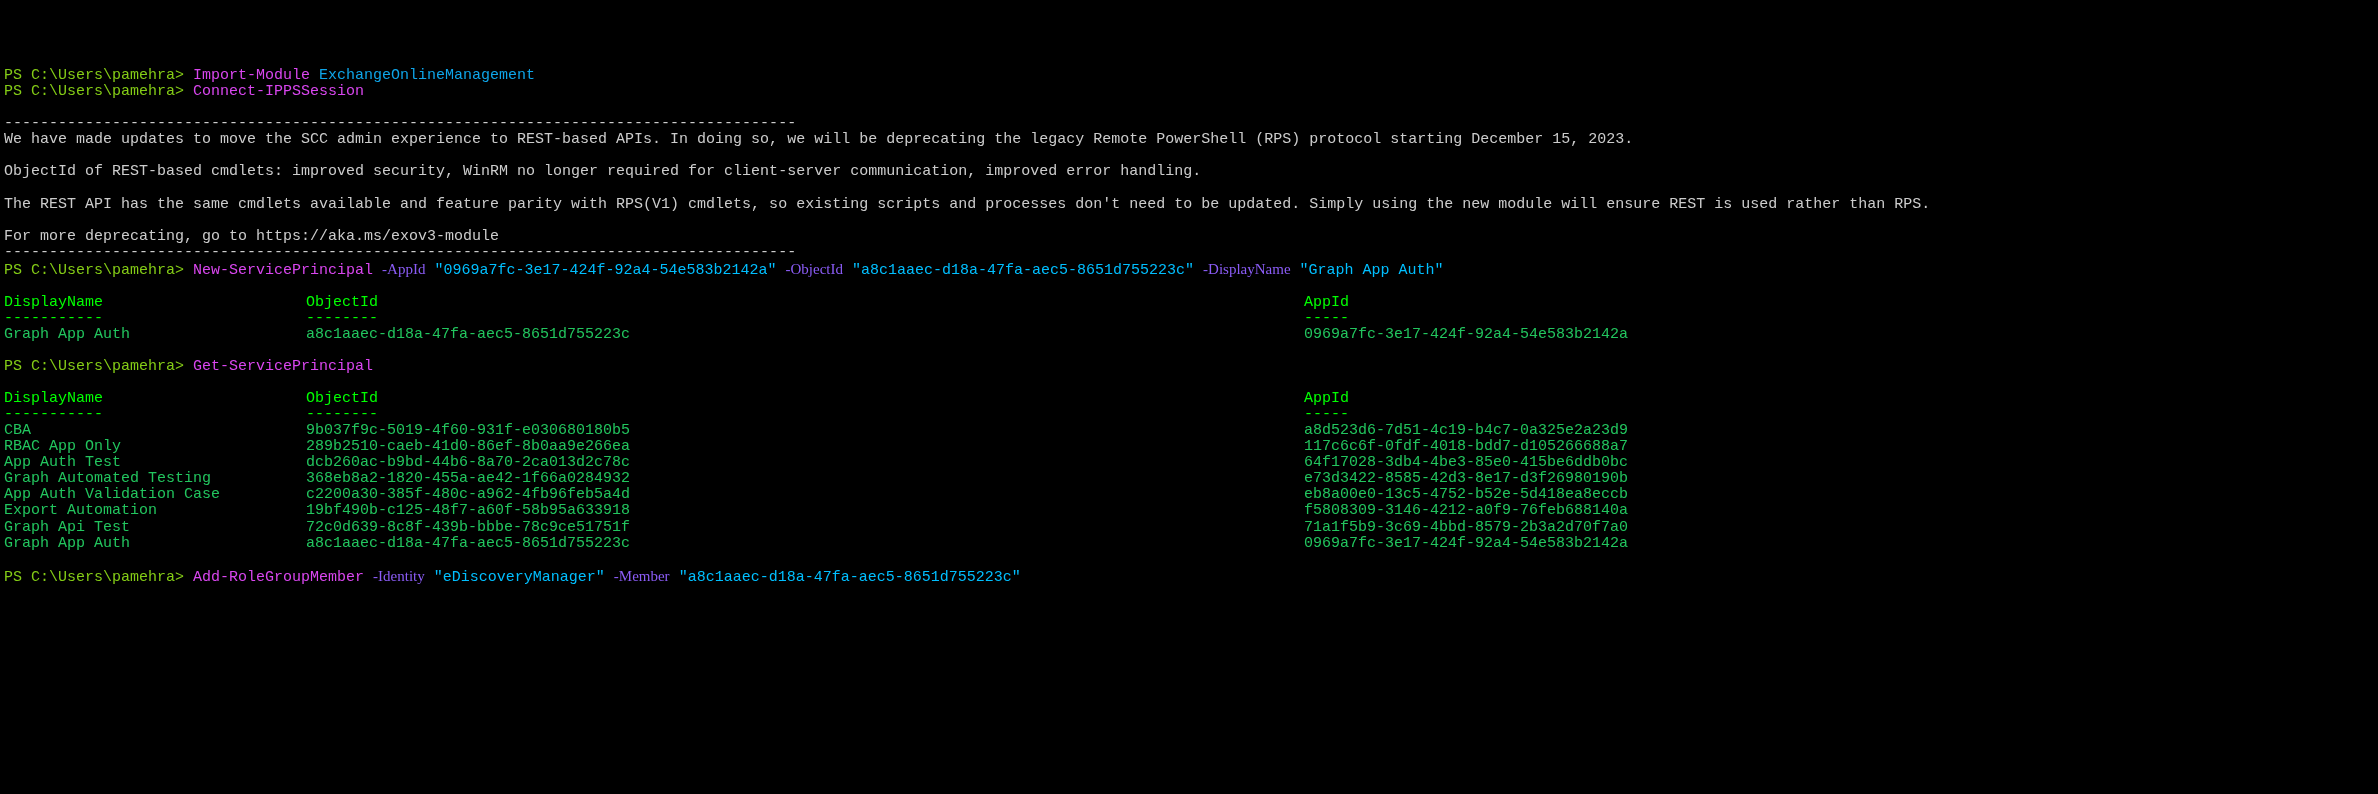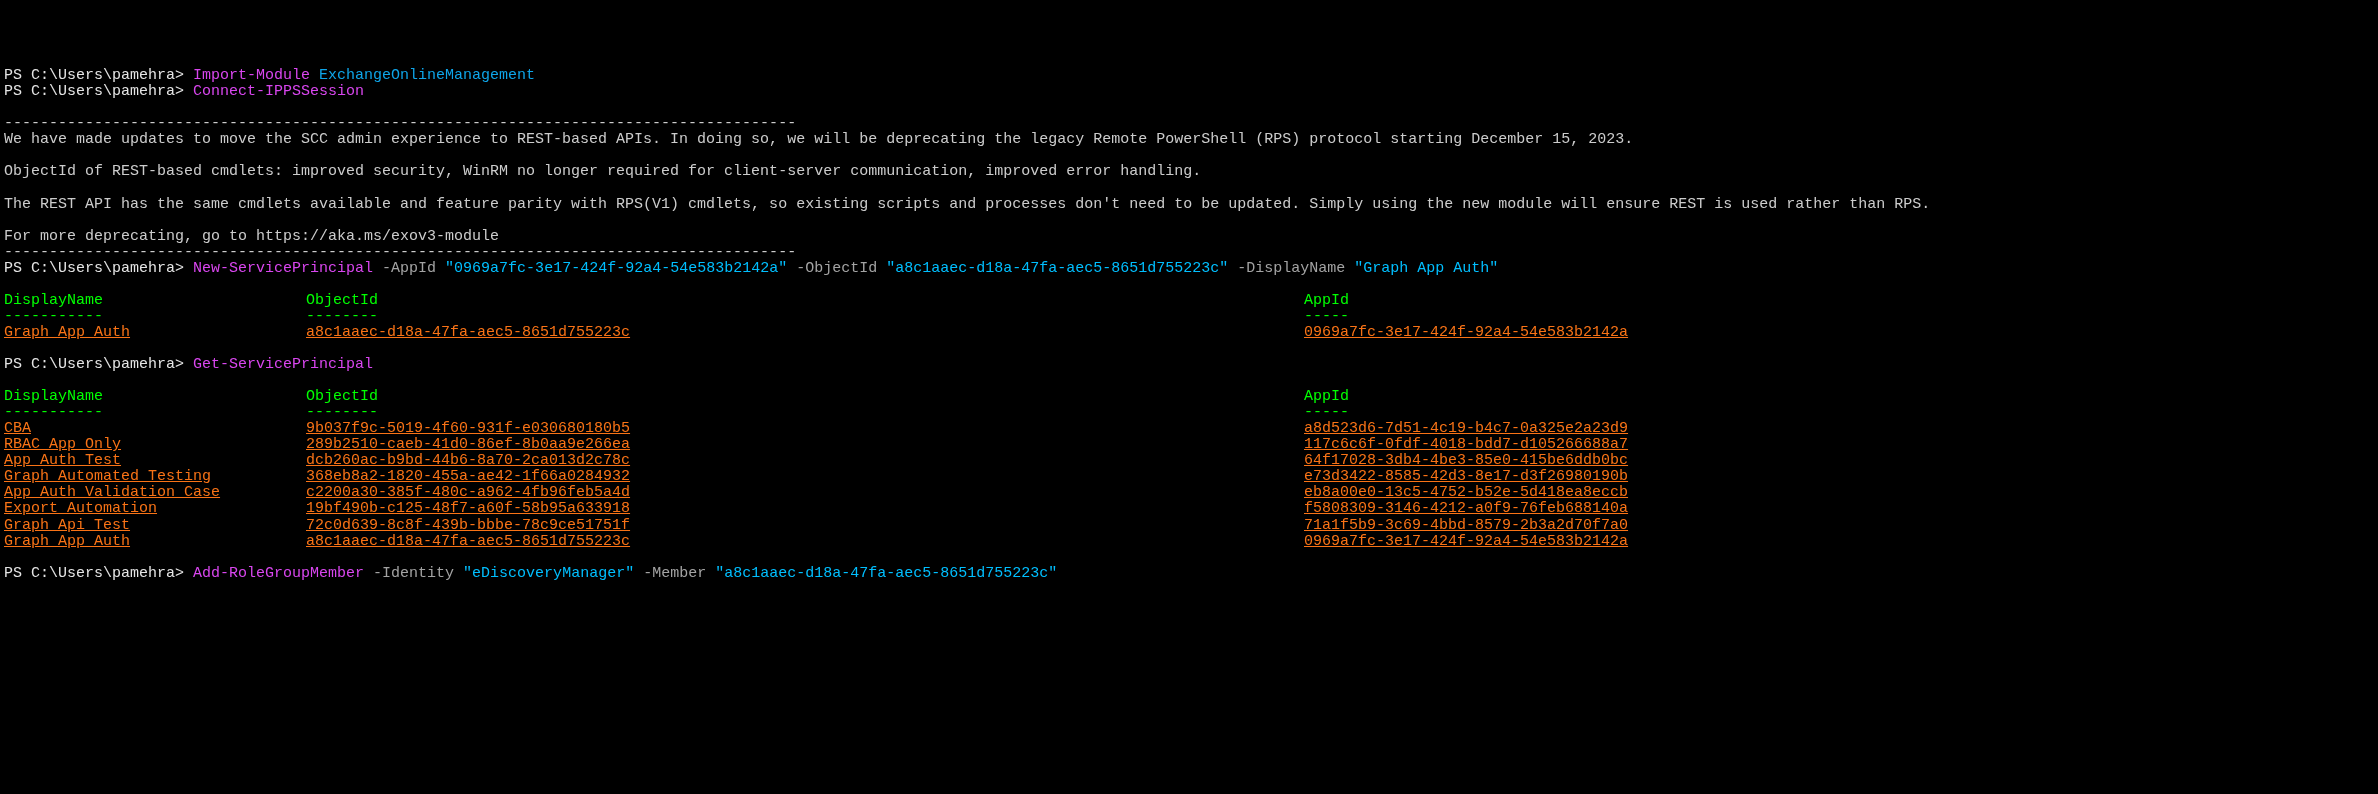--- a/index.html
+++ b/index.html
@@ -6,28 +6,28 @@
       margin: 0;
       padding: 4px 4px;
       background-color: #000000;
       color: #cccccc;
       font-family: Consolas, "Courier New", monospace;
       font-size: 15px;
       line-height: 1.07;
       white-space: pre;
       overflow-x: hidden;
     }
-    .prompt { color: #e5e5e5; }
+    .prompt { color: #84cc16; }
     .cmd-yellow { color: #d946ef; }
     .cmd-white { color: #0ea5e9; }
-    .cmd-darkgray { color: #a3a3a3; }
+    .cmd-darkgray { color: #8b5cf6; font-family: Liberation Serif, serif; }
     .cmd-cyan { color: #00BFFF; }
     .header-green { color: #00ff00; }
     .dash-green { color: #00ff00; }
-    .value-white { color: #f97316; text-decoration: underline; }
+    .value-white { color: #22c55e; }
     .body-text { color: #cccccc; }
     .row {
       display: flex;
     }
     .col-displayname {
       width: 296px;
       flex-shrink: 0;
     }
     .col-objectid {
       width: 998px;

